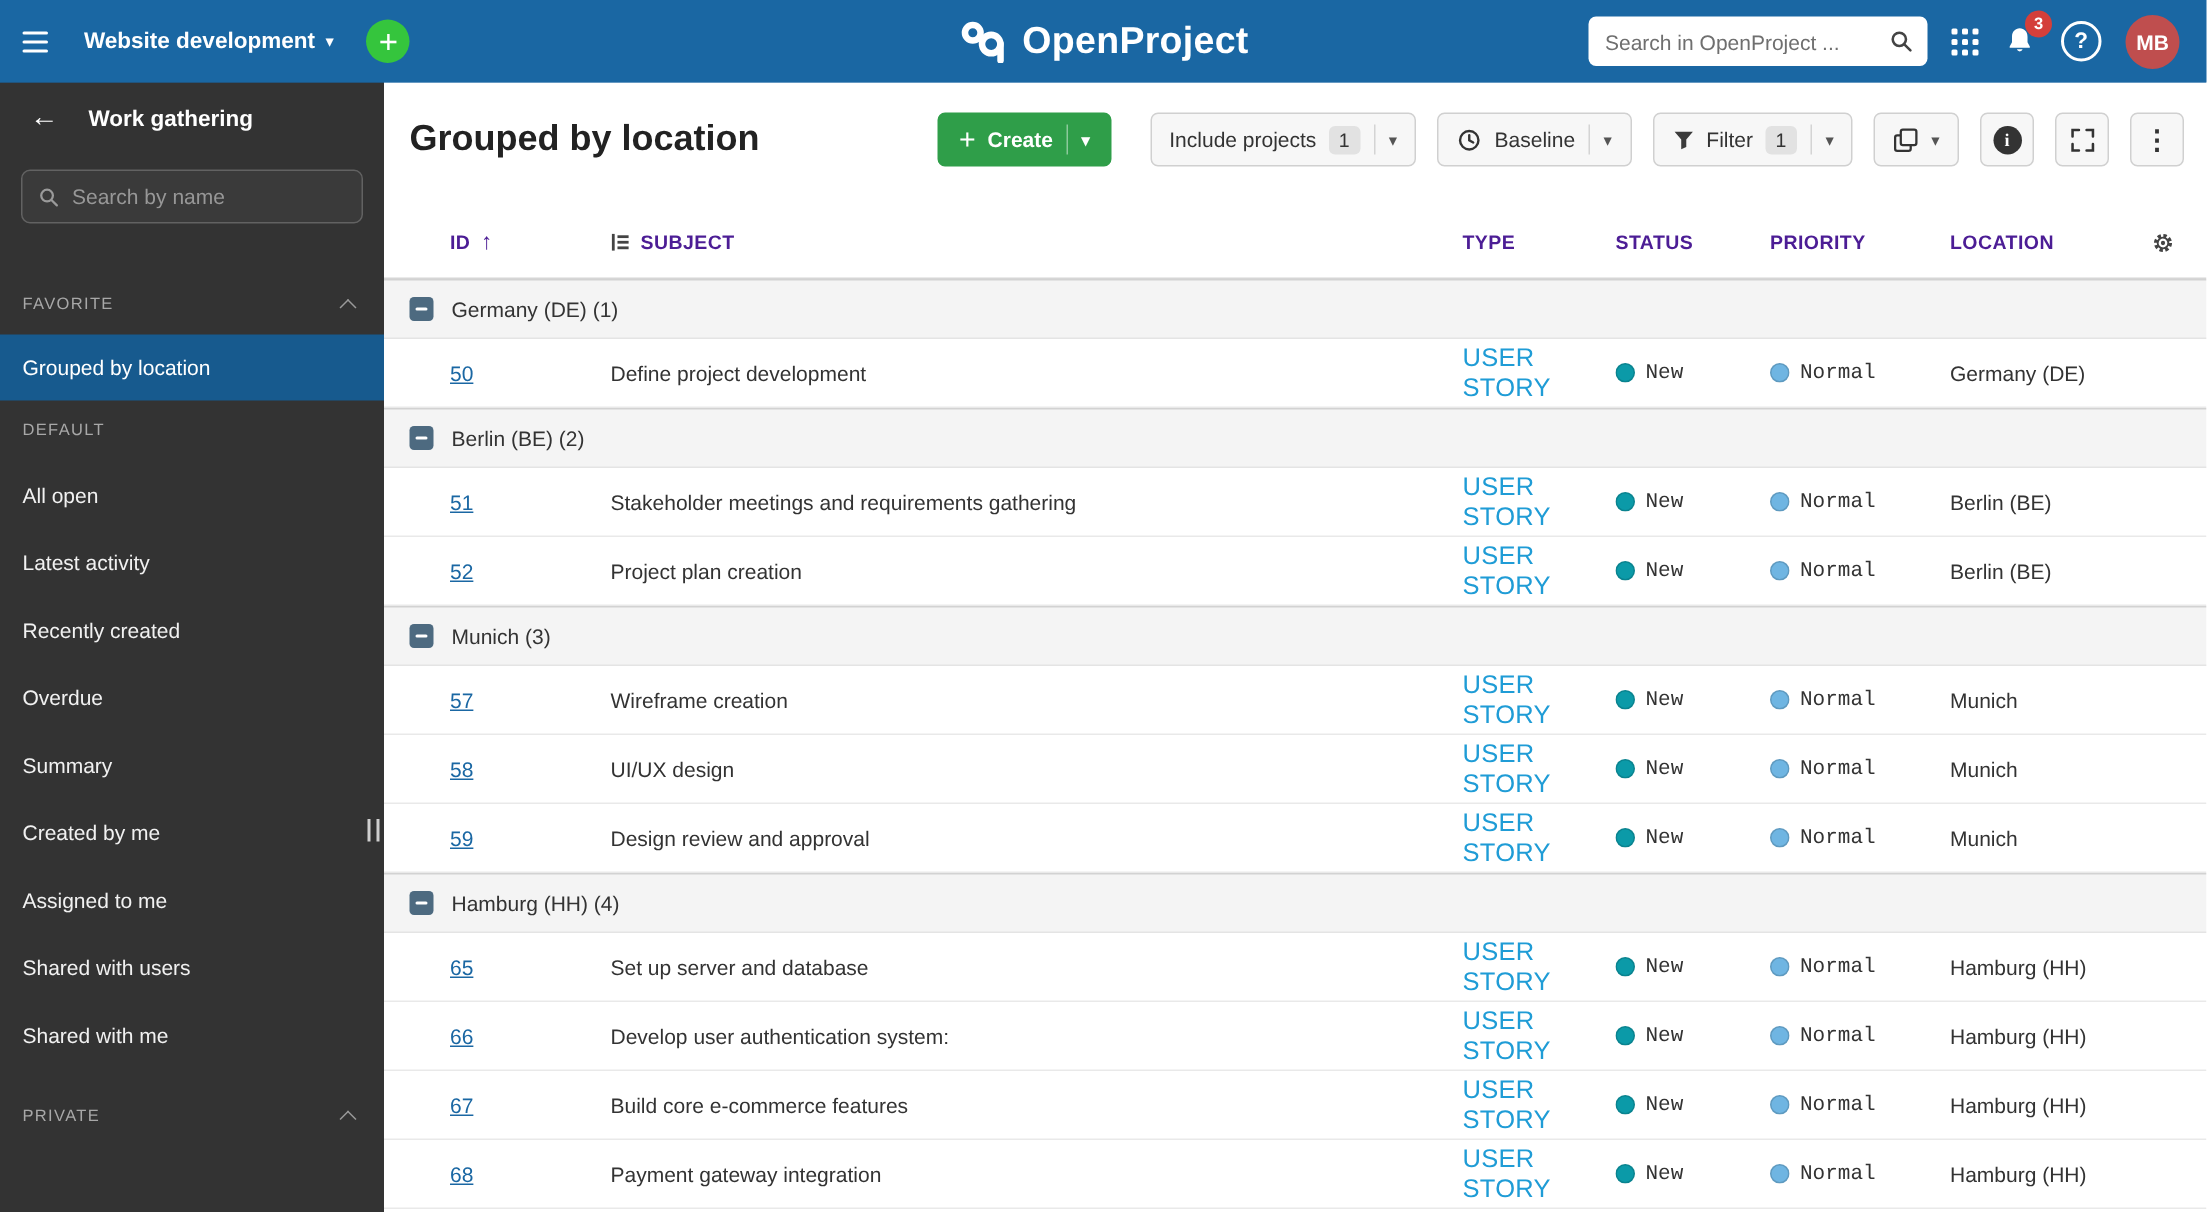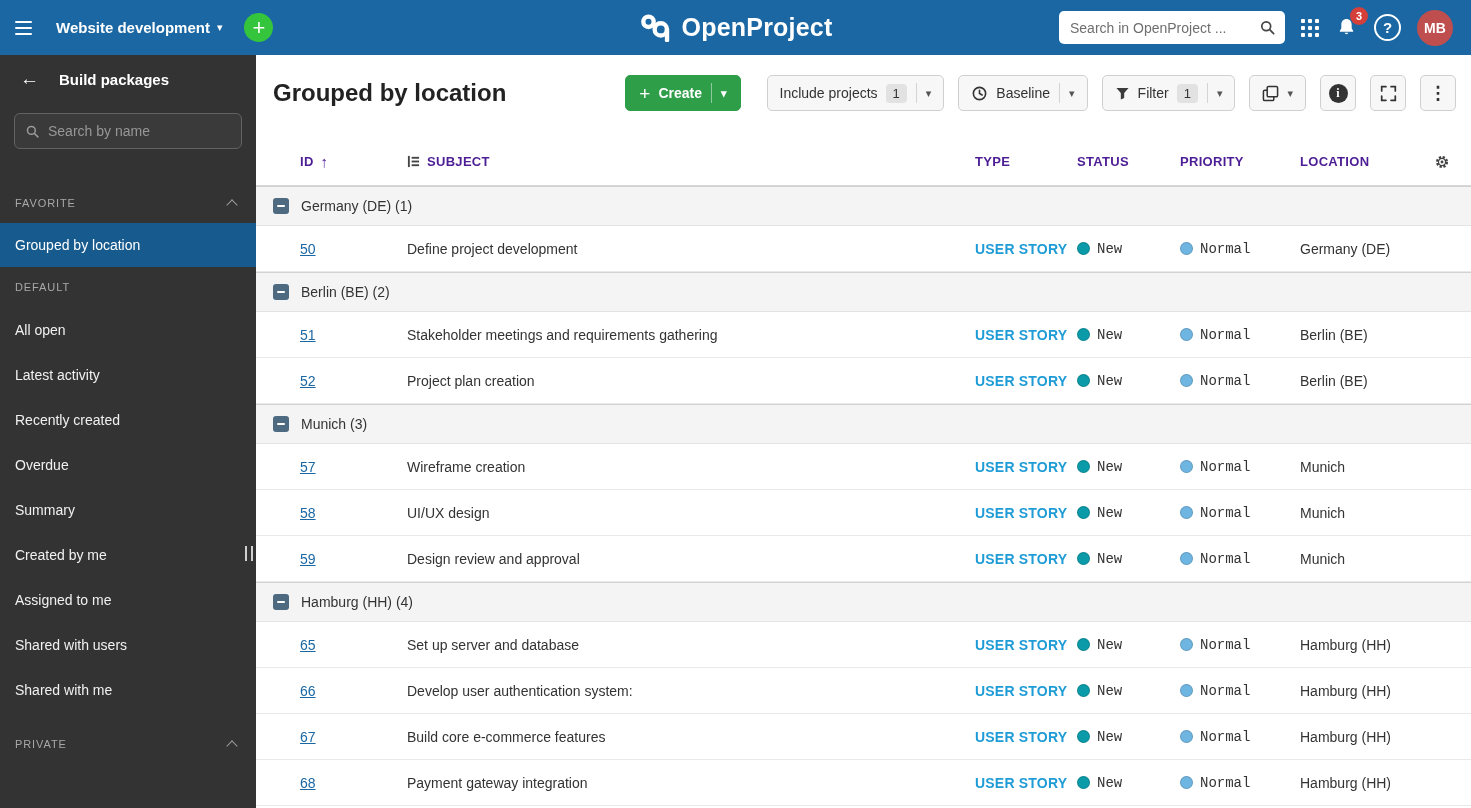--- a/index.html
+++ b/index.html
@@ -68,21 +68,21 @@
   .wp-table{margin-top:27px;}
   .thead{position:relative;display:grid;grid-template-columns:107px 568px 102px 103px 120px 1fr;padding-left:44px;padding-right:20px;height:48px;align-items:center;border-bottom:1px solid #d6d6d6;font-size:13px;font-weight:700;color:#4c1d95;letter-spacing:.3px;}
   .th{display:flex;align-items:center;gap:7px;cursor:pointer;}
   .sort-arrow{font-size:15px;font-weight:400;}
   .thead .gear-btn{position:absolute;right:21px;top:50%;transform:translateY(-50%);cursor:pointer;display:flex;}
   .group-row{display:flex;align-items:center;gap:12px;height:40px;background:var(--group-bg);border-top:1px solid #d2d2d2;border-bottom:1px solid #e4e4e4;padding-left:17px;color:#333;}
   .collapse-icon{width:16px;height:16px;border-radius:3px;background:#4d6a80;display:flex;align-items:center;justify-content:center;cursor:pointer;flex:none;}
   .minus-bar{width:8px;height:2px;background:#fff;border-radius:1px;}
   .data-row{display:grid;grid-template-columns:107px 568px 102px 103px 120px 1fr;padding-left:44px;padding-right:20px;height:46px;align-items:center;border-bottom:1px solid #e9e9e9;cursor:pointer;}
   .cell-id a{color:var(--link-blue);text-decoration:underline;cursor:pointer;}
-  .cell-type{color:var(--type-blue);font-weight:700;font-size:14px;letter-spacing:.2px;}
+  .cell-type{color:var(--type-blue);font-weight:400;font-size:17px;letter-spacing:.2px;}
   .dot-cell{display:flex;align-items:center;gap:7px;font-family:Liberation Mono, monospace;}
   .dot{width:13px;height:13px;border-radius:50%;border:1px solid rgba(0,0,0,.15);flex:none;}
   .dot-status{background:var(--status-teal);}
   .dot-priority{background:var(--priority-blue);}
 </style>
 </head>
 <body>
 
 <header class="topbar">
   <div class="hamburger">
@@ -138,21 +138,21 @@
     </div>
     <div class="avatar">
       <span>MB</span>
     </div>
   </div>
 </header>
 
 <nav class="sidebar">
   <div class="sb-header">
     <span class="back-arrow">←</span>
-    <span>Build packages</span>
+    <span>Work gathering</span>
   </div>
   <div class="sb-search">
     <svg viewBox="0 0 20 20" width="15" height="15">
       <circle cx="8.5" cy="8.5" r="5.2" fill="none" stroke="#9a9a9a" stroke-width="2"></circle>
       <line x1="12.6" y1="12.6" x2="17.2" y2="17.2" stroke="#9a9a9a" stroke-width="2" stroke-linecap="round"></line>
     </svg>
     <input type="text" placeholder="Search by name" style="">
   </div>
 
   <div class="sb-section-header first">

